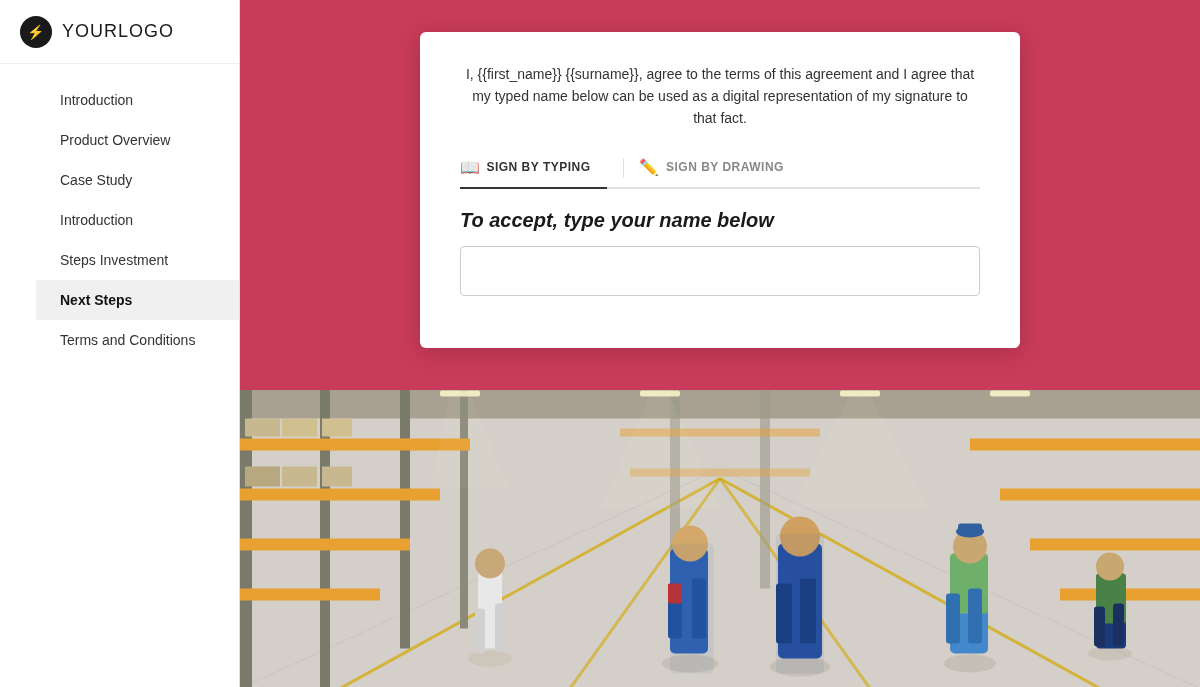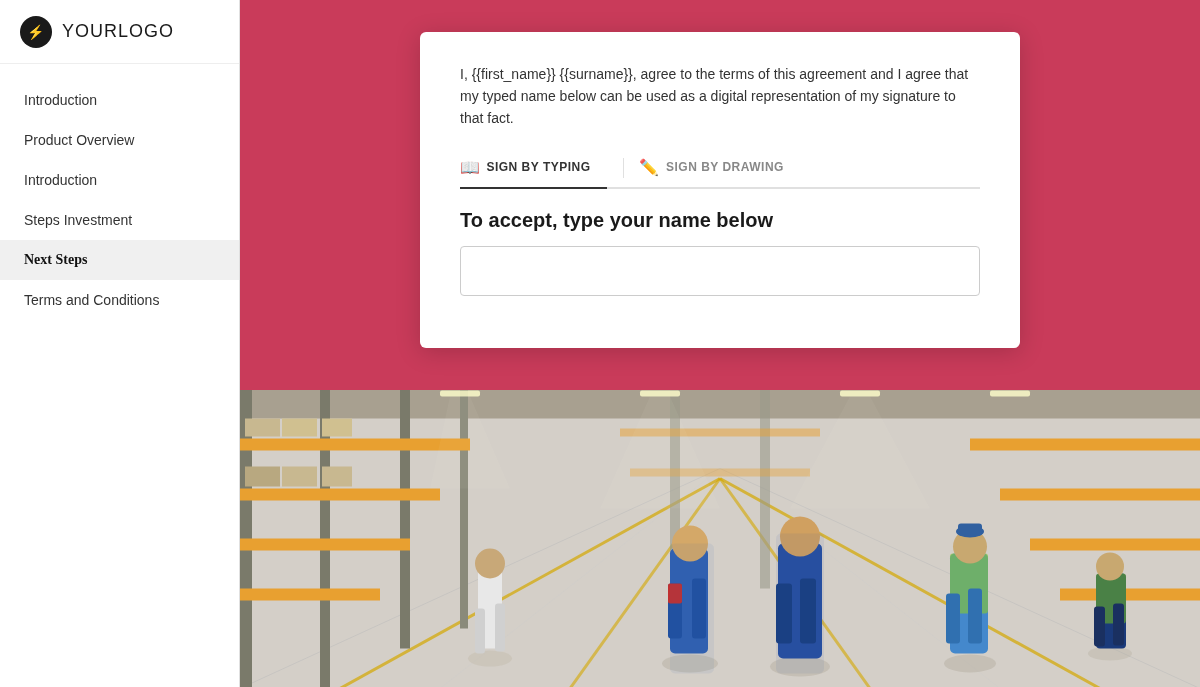--- a/index.html
+++ b/index.html
@@ -51,27 +51,27 @@
       padding: 16px 0;
     }
 
     .nav-item {
       padding: 12px 24px;
       font-size: 14px;
       color: #333;
       cursor: pointer;
       display: block;
       transition: background 0.15s;
+      margin-left: 36px;
     }
 
     .nav-item.active {
       background: #f0f0f0;
       font-weight: 600;
       color: #111;
-      font-family: Liberation Serif, serif;
     }
 
     
     #main {
       flex: 1;
       display: flex;
       flex-direction: column;
       position: relative;
       overflow: hidden;
     }
@@ -95,20 +95,21 @@
       position: relative;
       z-index: 5;
       margin-top: -10px;
     }
 
     .agreement-text {
       font-size: 14px;
       color: #333;
       line-height: 1.55;
       margin-bottom: 20px;
+      text-align: center;
     }
 
     .tabs {
       display: flex;
       border-bottom: 2px solid #e0e0e0;
       margin-bottom: 20px;
       gap: 0;
     }
 
     .tab {
@@ -141,20 +142,21 @@
       background: #e0e0e0;
       margin: 0 16px;
       align-self: center;
     }
 
     .accept-label {
       font-size: 20px;
       font-weight: 700;
       color: #1a1a1a;
       margin-bottom: 14px;
+      font-style: italic;
     }
 
     .signature-input {
       width: 100%;
       height: 50px;
       border: 1px solid #ccc;
       border-radius: 4px;
       padding: 10px 14px;
       font-size: 14px;
       outline: none;
@@ -206,20 +208,21 @@
 <div id="sidebar">
   <div id="logo-area">
     <div class="logo-icon">
       <span>⚡</span>
     </div>
     <div class="logo-text">YOURLOGO</div>
   </div>
   <nav id="nav-menu">
     <a class="nav-item">Introduction</a>
     <a class="nav-item">Product Overview</a>
+    <a class="nav-item">Case Study</a>
     <a class="nav-item">Introduction</a>
     <a class="nav-item">Steps Investment</a>
     <a class="nav-item active">Next Steps</a>
     <a class="nav-item">Terms and Conditions</a>
   </nav>
 </div>
 
 <div id="main">
   <div id="top-section">
     <div id="signature-card">

